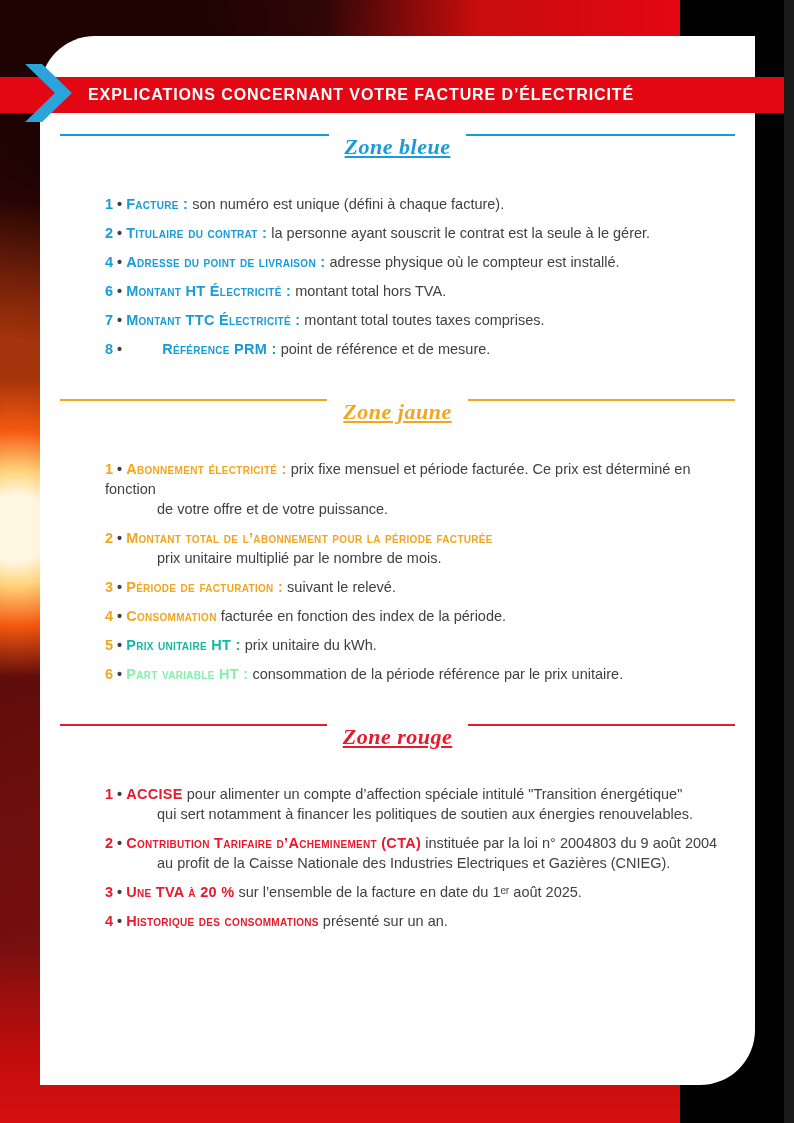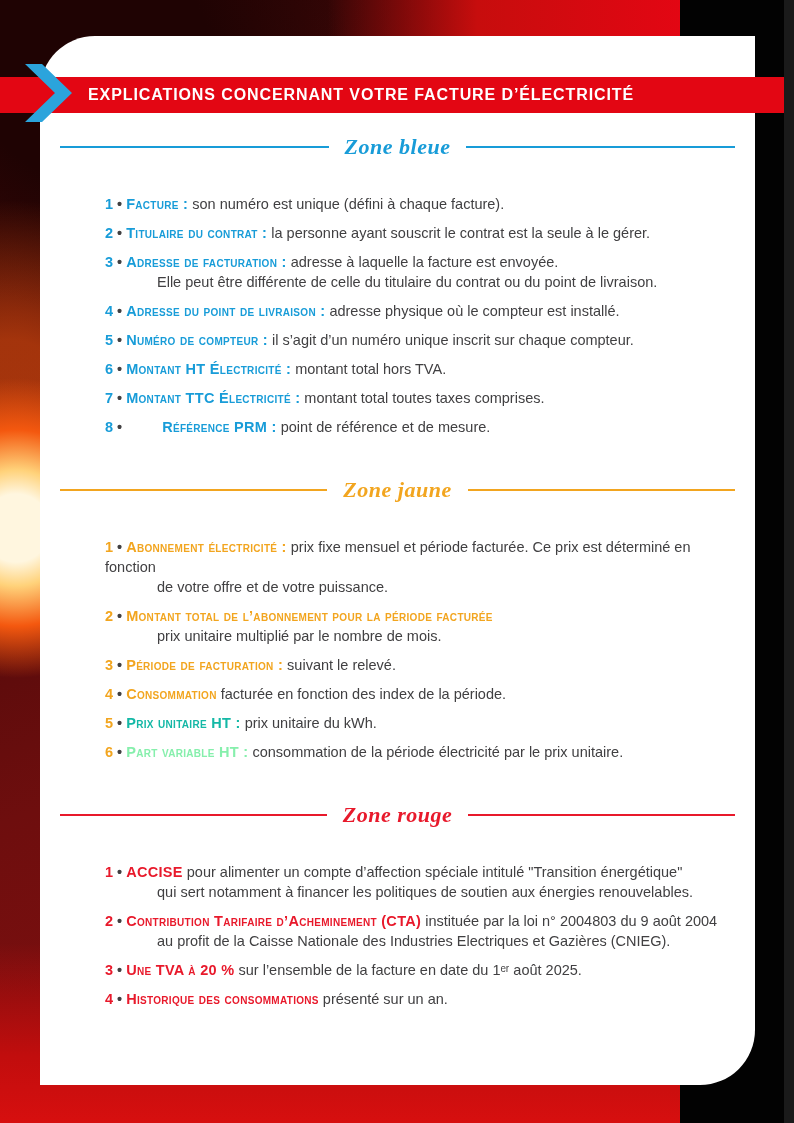--- a/index.html
+++ b/index.html
@@ -30,21 +30,21 @@
     background:#e30613; color:#ffffff;
     display:flex; align-items:center; box-sizing:border-box; padding-left:88px;
     font-weight:bold; font-size:16px; letter-spacing:0.9px; z-index:4;
   }
   .chevron { position:absolute; left:25px; top:64px; z-index:5; }
   .content {
     position:absolute; left:40px; top:36px; width:715px; height:1049px;
     box-sizing:border-box; padding:58px 20px 0 20px;
   }
   .zone-header {
-    display:flex; align-items:center; gap:16px; margin:40px 0 34px 0;
+    display:flex; align-items:flex-start; gap:16px; margin:40px 0 34px 0;text-decoration:underline;
   }
   .zone-header .line { flex:1; height:2px; background:currentColor; border:none; }
   .zone-title {
     font-family:"Liberation Serif", serif; font-style:italic; font-weight:bold;
     font-size:22px; letter-spacing:0.5px; white-space:nowrap;
   }
   .items { padding-left:45px; }
   .item { font-size:14.5px; line-height:20px; color:#414042; margin-bottom:9px; }
   .item .num { font-weight:bold; }
   .item .bullet { color:#414042; font-weight:bold; padding:0 4px; }
@@ -72,41 +72,39 @@
   <div class="content" id="sections">
       <section class="zone-section">
         <div class="zone-header" style="color: rgb(24, 156, 216);">
           <div class="line"></div>
           <div class="zone-title">Zone bleue</div>
           <div class="line"></div>
         </div>
         <div class="items">
           <div class="item"><span class="num" style="color: rgb(24, 156, 216);">1</span><span class="bullet">•</span><span class="label" style="color: rgb(24, 156, 216);">Facture :</span><span class="text"> son numéro est unique (défini à chaque facture).</span></div>
           <div class="item"><span class="num" style="color: rgb(24, 156, 216);">2</span><span class="bullet">•</span><span class="label" style="color: rgb(24, 156, 216);">Titulaire du contrat :</span><span class="text"> la personne ayant souscrit le contrat est la seule à le gérer.</span></div>
-          <div class="item"><span class="num" style="color: rgb(24, 156, 216);">3</span><span class="bullet">•</span><span class="label" style="color: rgb(24, 156, 216);">Adresse de facturation :</span><span class="text"> adresse à laquelle la facture est envoyée.</span><div class="cont">Elle peut être différente de celle du titulaire du contrat ou du point de livraison.</div></div>
           <div class="item"><span class="num" style="color: rgb(24, 156, 216);">4</span><span class="bullet">•</span><span class="label" style="color: rgb(24, 156, 216);">Adresse du point de livraison :</span><span class="text"> adresse physique où le compteur est installé.</span></div>
-          <div class="item"><span class="num" style="color: rgb(24, 156, 216);">5</span><span class="bullet">•</span><span class="label" style="color: rgb(24, 156, 216);">Numéro de compteur :</span><span class="text"> il s’agit d’un numéro unique inscrit sur chaque compteur.</span></div>
           <div class="item"><span class="num" style="color: rgb(24, 156, 216);">6</span><span class="bullet">•</span><span class="label" style="color: rgb(24, 156, 216);">Montant HT Électricité :</span><span class="text"> montant total hors TVA.</span></div>
           <div class="item"><span class="num" style="color: rgb(24, 156, 216);">7</span><span class="bullet">•</span><span class="label" style="color: rgb(24, 156, 216);">Montant TTC Électricité :</span><span class="text"> montant total toutes taxes comprises.</span></div>
           <div class="item"><span class="num" style="color: rgb(24, 156, 216);">8</span><span class="bullet">•</span><span class="label" style="color: rgb(24, 156, 216); margin-left: 36px;">Référence PRM :</span><span class="text"> point de référence et de mesure.</span></div>
         </div>
       </section>
       <section class="zone-section">
         <div class="zone-header" style="color: rgb(242, 165, 31);">
           <div class="line"></div>
           <div class="zone-title">Zone jaune</div>
           <div class="line"></div>
         </div>
         <div class="items">
           <div class="item"><span class="num" style="color: rgb(242, 165, 31);">1</span><span class="bullet">•</span><span class="label" style="color: rgb(242, 165, 31);">Abonnement électricité :</span><span class="text"> prix fixe mensuel et période facturée. Ce prix est déterminé en fonction</span><div class="cont">de votre offre et de votre puissance.</div></div>
           <div class="item"><span class="num" style="color: rgb(242, 165, 31);">2</span><span class="bullet">•</span><span class="label" style="color: rgb(242, 165, 31);">Montant total de l’abonnement pour la période facturée</span><span class="text"></span><div class="cont">prix unitaire multiplié par le nombre de mois.</div></div>
           <div class="item"><span class="num" style="color: rgb(242, 165, 31);">3</span><span class="bullet">•</span><span class="label" style="color: rgb(242, 165, 31);">Période de facturation :</span><span class="text"> suivant le relevé.</span></div>
           <div class="item"><span class="num" style="color: rgb(242, 165, 31);">4</span><span class="bullet">•</span><span class="label" style="color: rgb(242, 165, 31); text-align: right;">Consommation</span><span class="text"> facturée en fonction des index de la période.</span></div>
           <div class="item"><span class="num" style="color: rgb(242, 165, 31);">5</span><span class="bullet">•</span><span class="label" style="color: #14b8a6;">Prix unitaire HT :</span><span class="text"> prix unitaire du kWh.</span></div>
-          <div class="item"><span class="num" style="color: rgb(242, 165, 31);">6</span><span class="bullet">•</span><span class="label" style="color: #86efac;">Part variable HT :</span><span class="text"> consommation de la période électricité par le prix unitaire.</span></div>
+          <div class="item"><span class="num" style="color: rgb(242, 165, 31);">6</span><span class="bullet">•</span><span class="label" style="color: #86efac;">Part variable HT :</span><span class="text"> consommation de la période référence par le prix unitaire.</span></div>
         </div>
       </section>
       <section class="zone-section">
         <div class="zone-header" style="color: rgb(232, 25, 43);">
           <div class="line"></div>
           <div class="zone-title">Zone rouge</div>
           <div class="line"></div>
         </div>
         <div class="items">
           <div class="item"><span class="num" style="color: rgb(232, 25, 43);">1</span><span class="bullet">•</span><span class="label" style="color: rgb(232, 25, 43);">ACCISE</span><span class="text"> pour alimenter un compte d’affection spéciale intitulé "Transition énergétique"</span><div class="cont">qui sert notamment à financer les politiques de soutien aux énergies renouvelables.</div></div>

